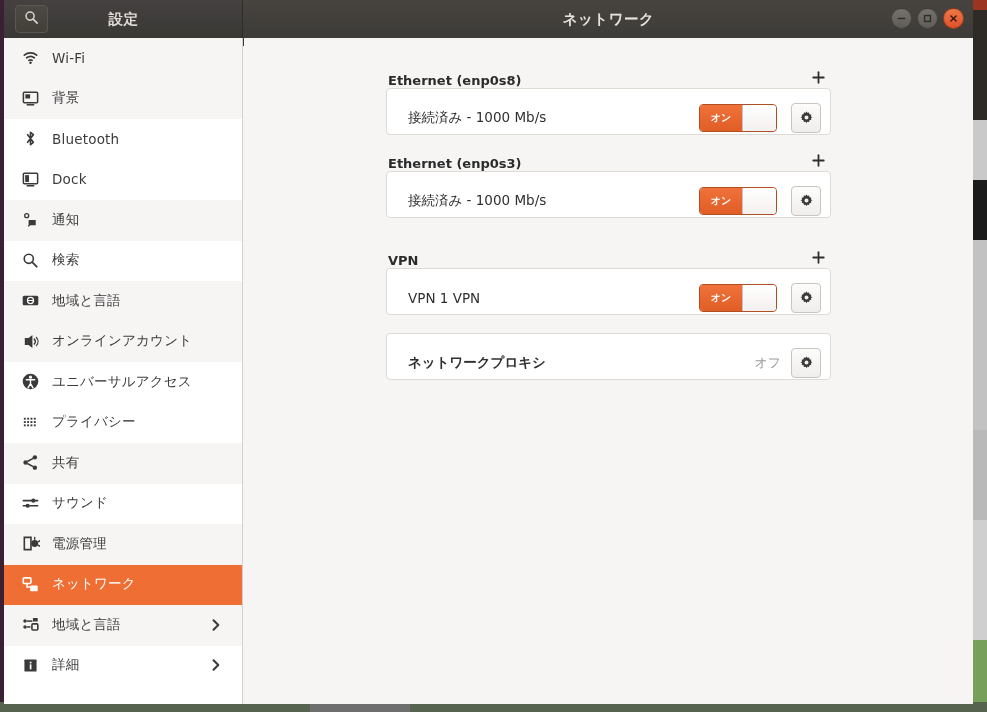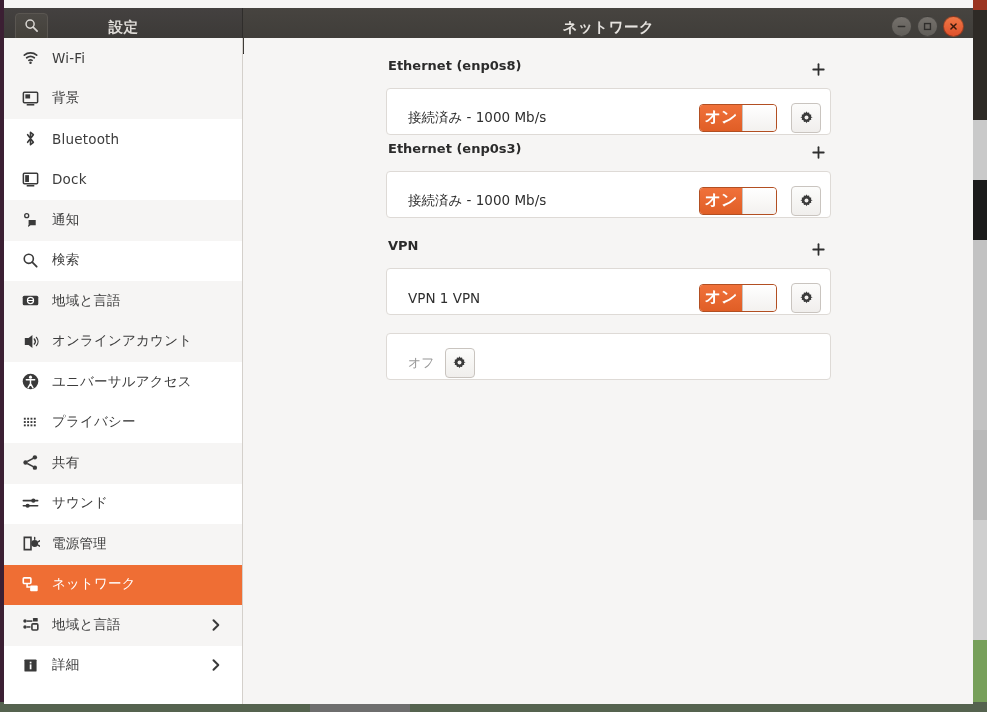--- a/index.html
+++ b/index.html
@@ -39,21 +39,21 @@
   
   #window {
     position: absolute; left: 4px; top: 0;
     width: 969px; height: 704px;
     background: #f6f5f4;
     overflow: hidden;
   }
 
   
   #headerbar {
-    position: absolute; left: 0; top: 8px; width: 969px; height: 46px;
+    position: absolute; left: 0; top: 0; width: 969px; height: 46px;
     background: linear-gradient(180deg, #474440 0%, #3c3a36 100%);
     border-bottom: 1px solid #282624;
   }
   #header-left {
     position: absolute; left: 0; top: 0; width: 239px; height: 38px;
     background: linear-gradient(180deg, #444140 0%, #3a3835 100%);
     border-right: 1px solid #2f2d2b;
   }
   #search-button {
     position: absolute; left: 11px; top: 5px; width: 33px; height: 28px;
@@ -124,21 +124,21 @@
 
   
   #content {
     position: absolute; left: 240px; top: 38px;
     width: 729px; height: 666px;
     background: #f6f5f4;
     overflow: hidden;
   }
   .section-wrap { width: 445px; margin: 0 auto; }
   .section-head {
-    display: flex; align-items: flex-start; justify-content: space-between;
+    display: flex; align-items: flex-end; justify-content: space-between;
     height: 30px;
     padding: 0 2px 0 2px;
   }
   .section-title { font-size: 13px; font-weight: bold; color: #2b2b2b; }
   .add-btn {
     width: 22px; height: 22px; display: flex; align-items: center; justify-content: center;
     cursor: pointer; color: #2f2f2f;
   }
   .card {
     background: #ffffff;
@@ -158,21 +158,21 @@
     border-radius: 4px;
     border: 1px solid #b24f22;
     display: flex; overflow: hidden; cursor: pointer;
     margin-right: 14px;
     background: #ffffff;
   }
   .toggle-on-part {
     width: 42px; height: 100%;
     background: linear-gradient(180deg, #f0713a 0%, #e05e26 100%);
     display: flex; align-items: center; justify-content: center;
-    color: #ffffff; font-size: 16px; font-weight: bold;
+    color: #ffffff; font-size: 10px; font-weight: bold;
   }
   .toggle-knob {
     flex: 1; height: 100%;
     background: linear-gradient(180deg, #ffffff 0%, #f3f1ef 100%);
     border-left: 1px solid #c9c4bf;
     border-radius: 0 3px 3px 0;
   }
 
   
   .gear-btn {
@@ -489,20 +489,21 @@
           <div class="gear-btn">
             <svg width="15" height="15" viewBox="0 0 20 20">
     <path d="M10 1.6l1 2.2 2.4-.5.6 2.4 2.4.6-.5 2.4 2.2 1-2.2 1 .5 2.4-2.4.6-.6 2.4-2.4-.5-1 2.2-1-2.2-2.4.5-.6-2.4-2.4-.6.5-2.4-2.2-1 2.2-1-.5-2.4 2.4-.6.6-2.4 2.4.5z" fill="#3a3a3a"></path>
     <circle cx="10" cy="10" r="2.6" fill="#f3f1ef"></circle>
   </svg>
           </div>
         </div>
         <div class="spacer-6"></div>
         <div class="spacer-12"></div>
         <div class="card">
+          <div class="card-label bold">ネットワークプロキシ</div>
           <div class="off-text">オフ</div>
           <div class="gear-btn">
             <svg width="15" height="15" viewBox="0 0 20 20">
     <path d="M10 1.6l1 2.2 2.4-.5.6 2.4 2.4.6-.5 2.4 2.2 1-2.2 1 .5 2.4-2.4.6-.6 2.4-2.4-.5-1 2.2-1-2.2-2.4.5-.6-2.4-2.4-.6.5-2.4-2.2-1 2.2-1-.5-2.4 2.4-.6.6-2.4 2.4.5z" fill="#3a3a3a"></path>
     <circle cx="10" cy="10" r="2.6" fill="#f3f1ef"></circle>
   </svg>
           </div>
         </div>
       </div>
   </div>

